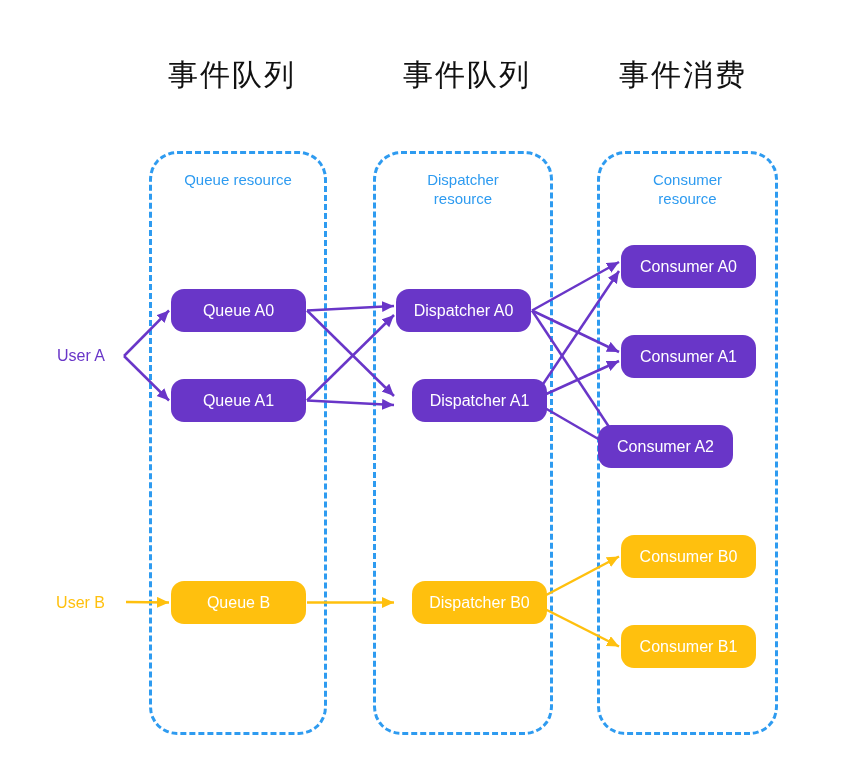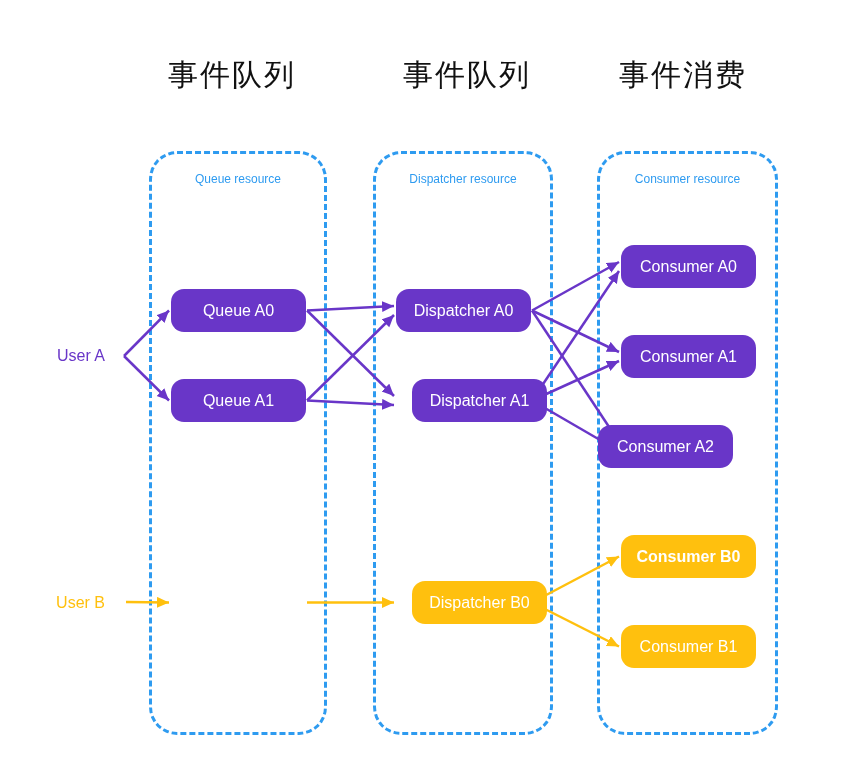--- a/index.html
+++ b/index.html
@@ -17,21 +17,21 @@
   .dashed-container{
     position:absolute;top:151px;height:584px;box-sizing:border-box;
     border:3px dashed var(--blue);border-radius:28px;background:transparent;
   }
   .dashed-container.c1{left:149px;width:178px;}
   .dashed-container.c2{left:373px;width:180px;}
   .dashed-container.c3{left:597px;width:181px;}
 
   .container-label{
     position:absolute;top:16px;left:0;right:0;margin:0 auto;width:110px;
-    text-align:center;color:var(--blue);font-size:12px;line-height:19px;
+    text-align:center;color:var(--blue);font-size:15px;line-height:19px;
   }
 
   .node{
     position:absolute;width:135px;height:43px;border-radius:13px;
     display:flex;align-items:center;justify-content:center;
     color:#ffffff;font-size:16px;
   }
   .node.purple{background:var(--purple);}
   .node.orange{background:var(--orange);}
 
@@ -87,24 +87,25 @@
         <line x1="532" y1="400.5" x2="619" y2="451" stroke="#6936C8" stroke-width="2.5" marker-end="url(#arrow-purple)"></line>
         <line x1="126" y1="602" x2="169" y2="602.5" stroke="#FFC00E" stroke-width="2.5" marker-end="url(#arrow-orange)"></line>
         <line x1="307" y1="602.5" x2="394" y2="602.5" stroke="#FFC00E" stroke-width="2.5" marker-end="url(#arrow-orange)"></line>
         <line x1="532" y1="602.5" x2="619" y2="556.5" stroke="#FFC00E" stroke-width="2.5" marker-end="url(#arrow-orange)"></line>
         <line x1="532" y1="602.5" x2="619" y2="646.5" stroke="#FFC00E" stroke-width="2.5" marker-end="url(#arrow-orange)"></line>
       </g>
   </svg>
 
   <div class="node purple" style="left:171px;top:289px;">Queue A0</div>
   <div class="node purple" style="left:171px;top:379px;">Queue A1</div>
+  <div class="node orange" style="left:171px;top:581px;">Queue B</div>
 
   <div class="node purple" style="left:396px;top:289px;">Dispatcher A0</div>
   <div class="node purple" style="left:396px;top:379px;margin-left:16px;">Dispatcher A1</div>
   <div class="node orange" style="left:412px;top:581px;">Dispatcher B0</div>
 
   <div class="node purple" style="left:621px;top:245px;">Consumer A0</div>
   <div class="node purple" style="left:621px;top:335px;">Consumer A1</div>
   <div class="node purple" style="left:598px;top:425px;">Consumer A2</div>
-  <div class="node orange" style="left:621px;top:535px;font-weight:bold;">Consumer B0</div>
+  <div class="node orange" style="left:621px;top:535px;">Consumer B0</div>
   <div class="node orange" style="left:621px;top:625px;">Consumer B1</div>
 
 </div>
 
 </body></html>

